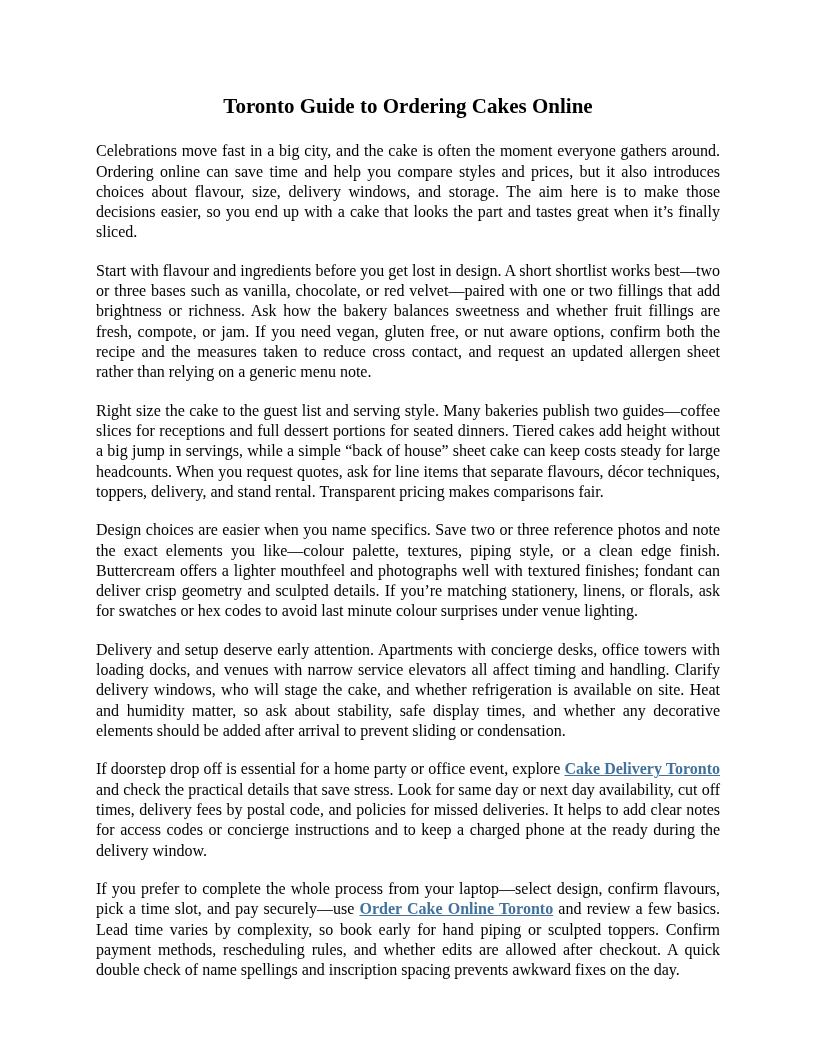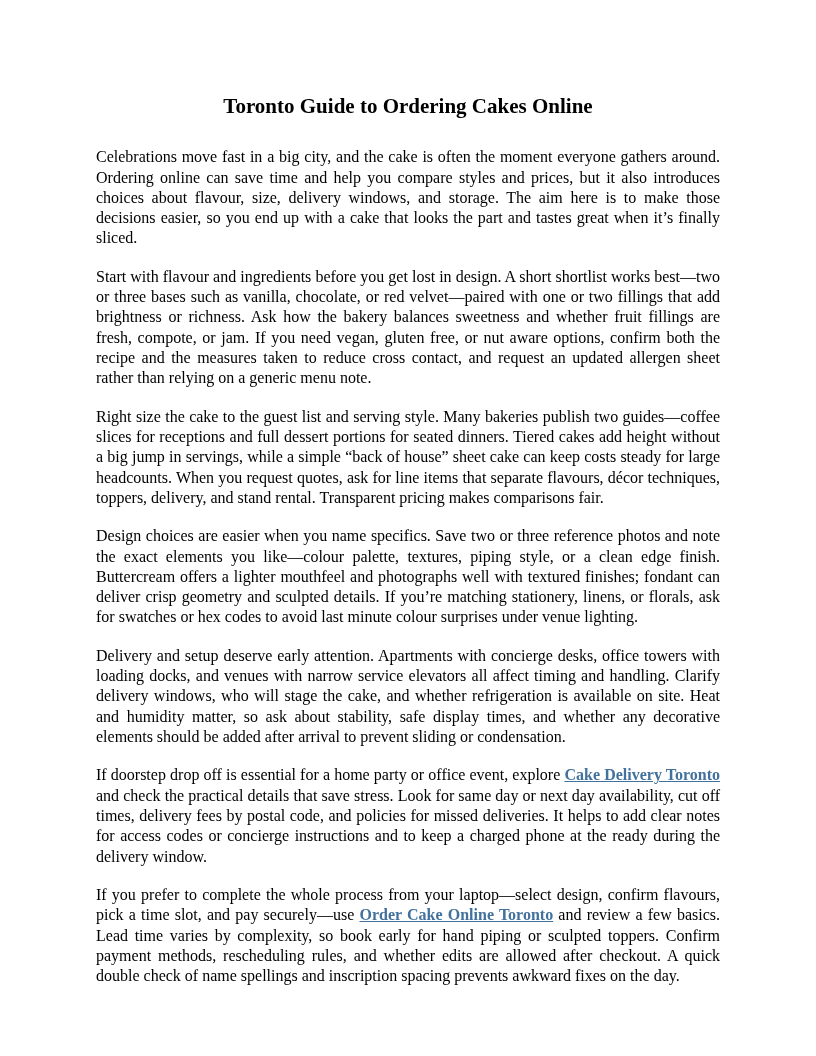--- a/index.html
+++ b/index.html
@@ -13,21 +13,21 @@
     height: 1056px;
     margin: 0 auto;
     background: #ffffff;
     box-sizing: border-box;
     padding: 94px 96px 60px 96px;
     font-family: "Liberation Serif", "DejaVu Serif", serif;
     color: #000000;
     overflow: hidden;
   }
   .doc-title {
-    margin: 0 0 28px 0;
+    margin: 0 0 22px 0;
     font-size: 21px;
     line-height: 1.2;
     font-weight: bold;
     text-align: center;
     color: #000000;
   }
   .doc-body p.para {
     margin: 0 0 18px 0;
     font-size: 16px;
     line-height: 1.27;

